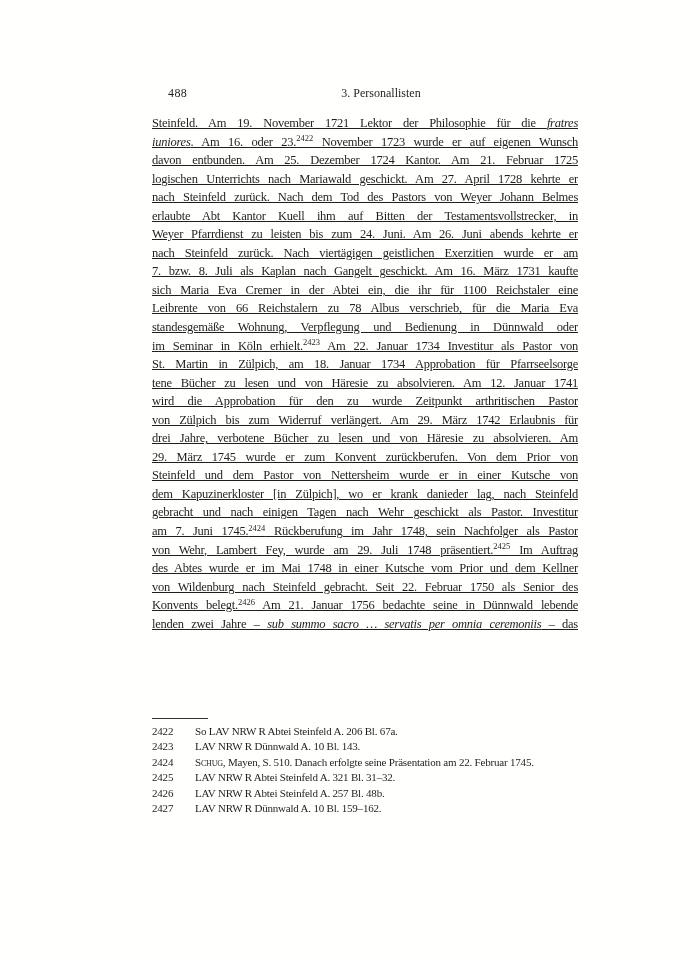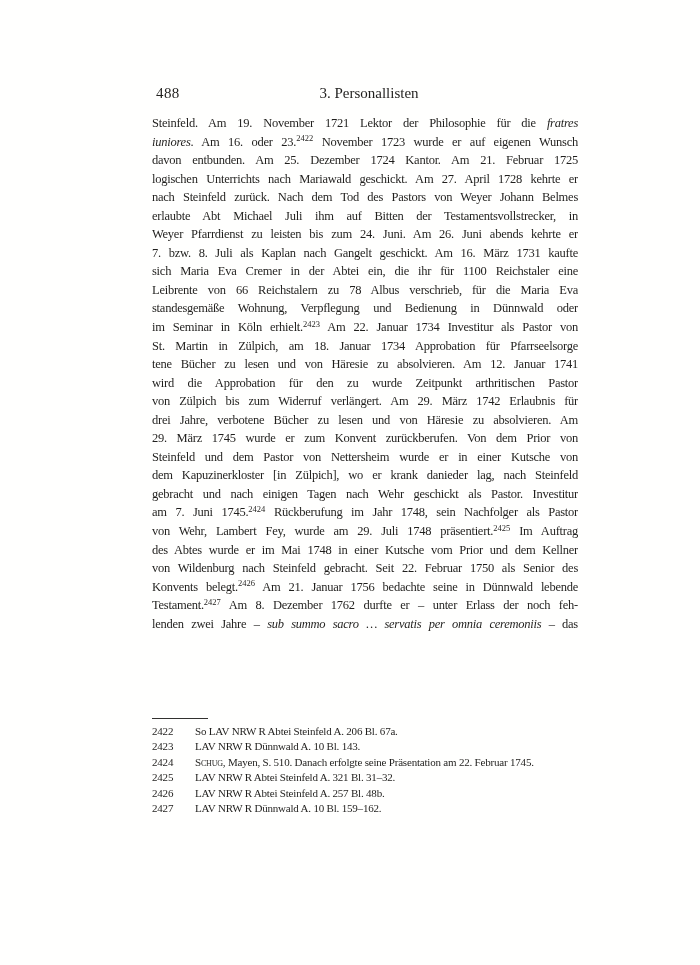--- a/index.html
+++ b/index.html
@@ -7,25 +7,25 @@
     position: relative;
     width: 700px;
     height: 965px;
     background: #fffffe;
     font-family: "Liberation Serif", "DejaVu Serif", serif;
     color: #201f1d;
     overflow: hidden;
   }
   .header {
     position: absolute;
-    left: 156px;
+    left: 168px;
     top: 85px;
     width: 426px;
     height: 17px;
-    font-size: 15px;
+    font-size: 12px;
     line-height: 17px;
   }
   .pagenum {
     position: absolute;
     left: 0; top: 0;
     letter-spacing: 0.4px;
   }
   .runtitle {
     position: absolute;
     left: 0; top: 0;
@@ -41,20 +41,21 @@
   .line {
     height: 18.55px;
     line-height: 18.55px;
     font-size: 12.5px;
     letter-spacing: -0.25px;
     text-align: justify;
     text-align-last: justify;
     -moz-text-align-last: justify;
     overflow: hidden;
     white-space: normal;
+    text-decoration: underline;
   }
   .line::after { content: ""; display: inline-block; width: 100%; height: 0; }
   .s-i  { font-style: italic; }
   .s-sc { font-variant: small-caps; margin-top: 48px; }
   .s-sup {
     font-size: 8.5px;
     position: relative;
     top: -4.5px;
     letter-spacing: 0;
   }
@@ -92,42 +93,42 @@
     <span class="pagenum">488</span>
     <span class="runtitle">3. Personallisten</span>
   </div>
 
   <div class="bodytext" id="bodytext">
       <div class="line"><span>Steinfeld. Am 19. November 1721 Lektor der Philosophie für die </span><span class="s-i">fratres</span></div>
       <div class="line"><span class="s-i">iuniores</span><span>. Am 16. oder 23.</span><span class="s-sup">2422</span><span> November 1723 wurde er auf eigenen Wunsch</span></div>
       <div class="line"><span>davon entbunden. Am 25. Dezember 1724 Kantor. Am 21. Februar 1725</span></div>
       <div class="line"><span>logischen Unterrichts nach Mariawald geschickt. Am 27. April 1728 kehrte er</span></div>
       <div class="line"><span>nach Steinfeld zurück. Nach dem Tod des Pastors von Weyer Johann Belmes</span></div>
-      <div class="line"><span>erlaubte Abt Michael Juli ihm auf Bitten der Testamentsvollstrecker, in</span></div>
+      <div class="line"><span>erlaubte Abt Kantor Kuell ihm auf Bitten der Testamentsvollstrecker, in</span></div>
       <div class="line"><span>Weyer Pfarrdienst zu leisten bis zum 24. Juni. Am 26. Juni abends kehrte er</span></div>
+      <div class="line"><span>nach Steinfeld zurück. Nach viertägigen geistlichen Exerzitien wurde er am</span></div>
       <div class="line"><span>7. bzw. 8. Juli als Kaplan nach Gangelt geschickt. Am 16. März 1731 kaufte</span></div>
       <div class="line"><span>sich Maria Eva Cremer in der Abtei ein, die ihr für 1100 Reichstaler eine</span></div>
       <div class="line"><span>Leibrente von 66 Reichstalern zu 78 Albus verschrieb, für die Maria Eva</span></div>
       <div class="line"><span>standesgemäße Wohnung, Verpflegung und Bedienung in Dünnwald oder</span></div>
       <div class="line"><span>im Seminar in Köln erhielt.</span><span class="s-sup">2423</span><span> Am 22. Januar 1734 Investitur als Pastor von</span></div>
       <div class="line"><span>St. Martin in Zülpich, am 18. Januar 1734 Approbation für Pfarrseelsorge</span></div>
       <div class="line"><span>tene Bücher zu lesen und von Häresie zu absolvieren. Am 12. Januar 1741</span></div>
       <div class="line"><span>wird die Approbation für den zu wurde Zeitpunkt arthritischen Pastor</span></div>
       <div class="line"><span>von Zülpich bis zum Widerruf verlängert. Am 29. März 1742 Erlaubnis für</span></div>
       <div class="line"><span>drei Jahre, verbotene Bücher zu lesen und von Häresie zu absolvieren. Am</span></div>
       <div class="line"><span>29. März 1745 wurde er zum Konvent zurückberufen. Von dem Prior von</span></div>
       <div class="line"><span>Steinfeld und dem Pastor von Nettersheim wurde er in einer Kutsche von</span></div>
       <div class="line"><span>dem Kapuzinerkloster [in Zülpich], wo er krank danieder lag, nach Steinfeld</span></div>
       <div class="line"><span>gebracht und nach einigen Tagen nach Wehr geschickt als Pastor. Investitur</span></div>
       <div class="line"><span>am 7. Juni 1745.</span><span class="s-sup">2424</span><span> Rückberufung im Jahr 1748, sein Nachfolger als Pastor</span></div>
       <div class="line"><span>von Wehr, Lambert Fey, wurde am 29. Juli 1748 präsentiert.</span><span class="s-sup">2425</span><span> Im Auftrag</span></div>
       <div class="line"><span>des Abtes wurde er im Mai 1748 in einer Kutsche vom Prior und dem Kellner</span></div>
       <div class="line"><span>von Wildenburg nach Steinfeld gebracht. Seit 22. Februar 1750 als Senior des</span></div>
       <div class="line"><span>Konvents belegt.</span><span class="s-sup">2426</span><span> Am 21. Januar 1756 bedachte seine in Dünnwald lebende</span></div>
-      <div class="line"><span>Testament.</span><span class="s-sup">2427</span><span> Am 8. Dezember 1762 durfte er – unter Erlass der noch feh-</span></div>
       <div class="line"><span>lenden zwei Jahre – </span><span class="s-i">sub summo sacro … servatis per omnia ceremoniis</span><span> – das</span></div>
     </div>
 
   <div class="fnrule"></div>
 
   <div class="footnotes" id="footnotes">
       <div class="fn">
         <span class="fn-num">2422</span>
         <span class="fn-text"><span>So LAV NRW R Abtei Steinfeld A. 206 Bl. 67a.</span></span>
       </div>

